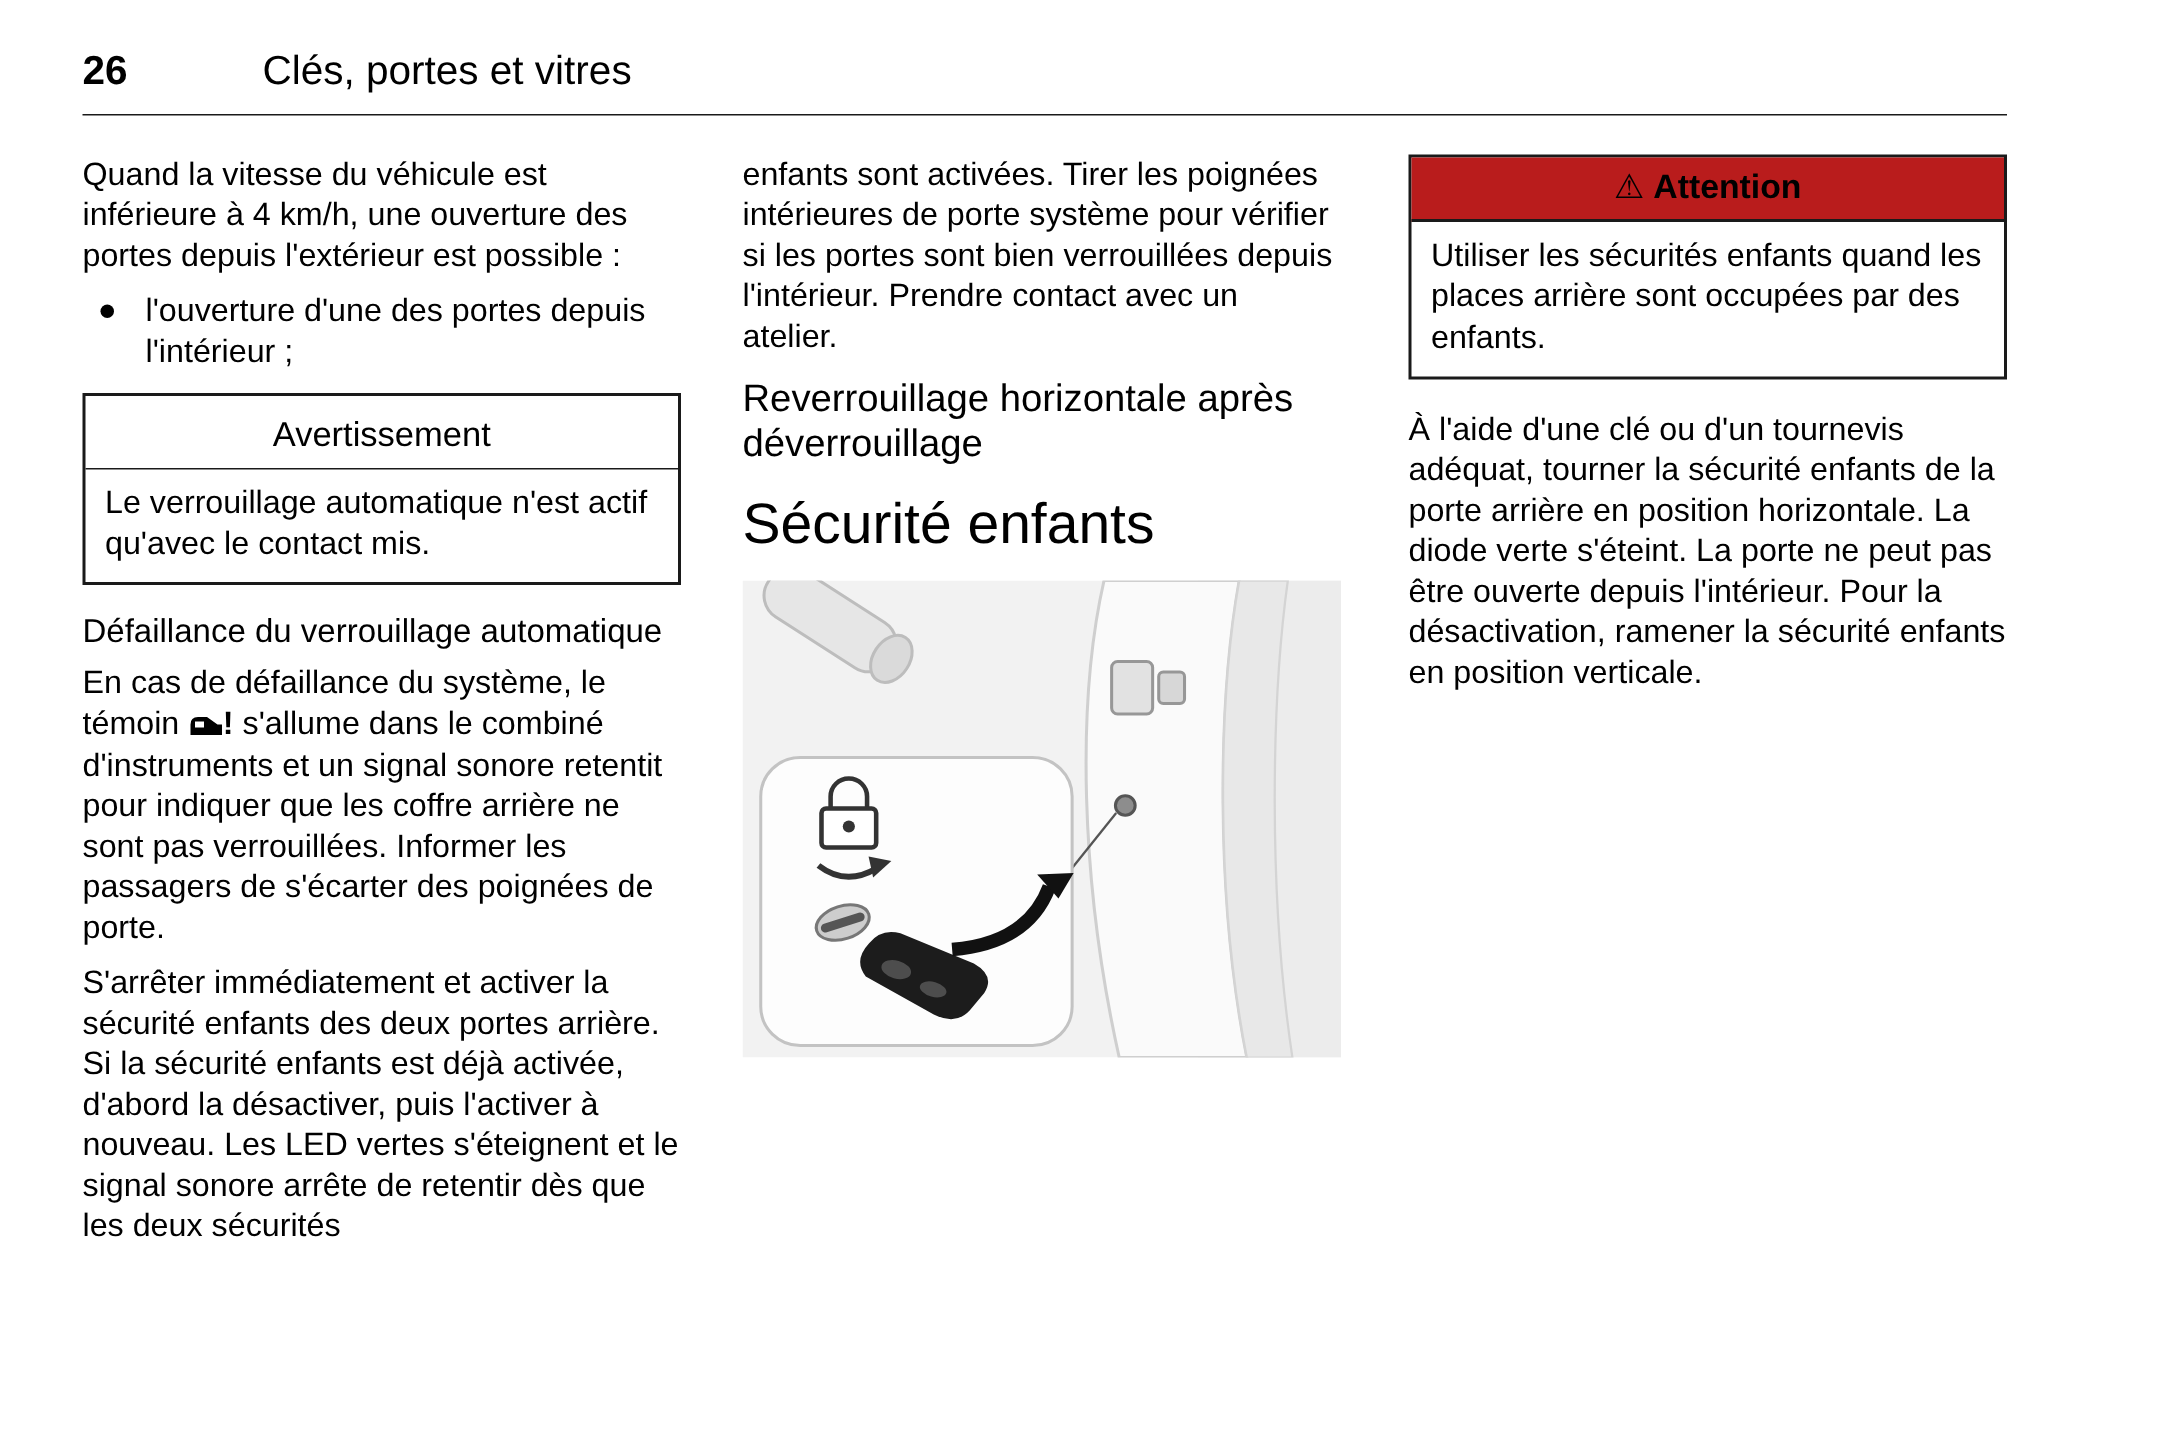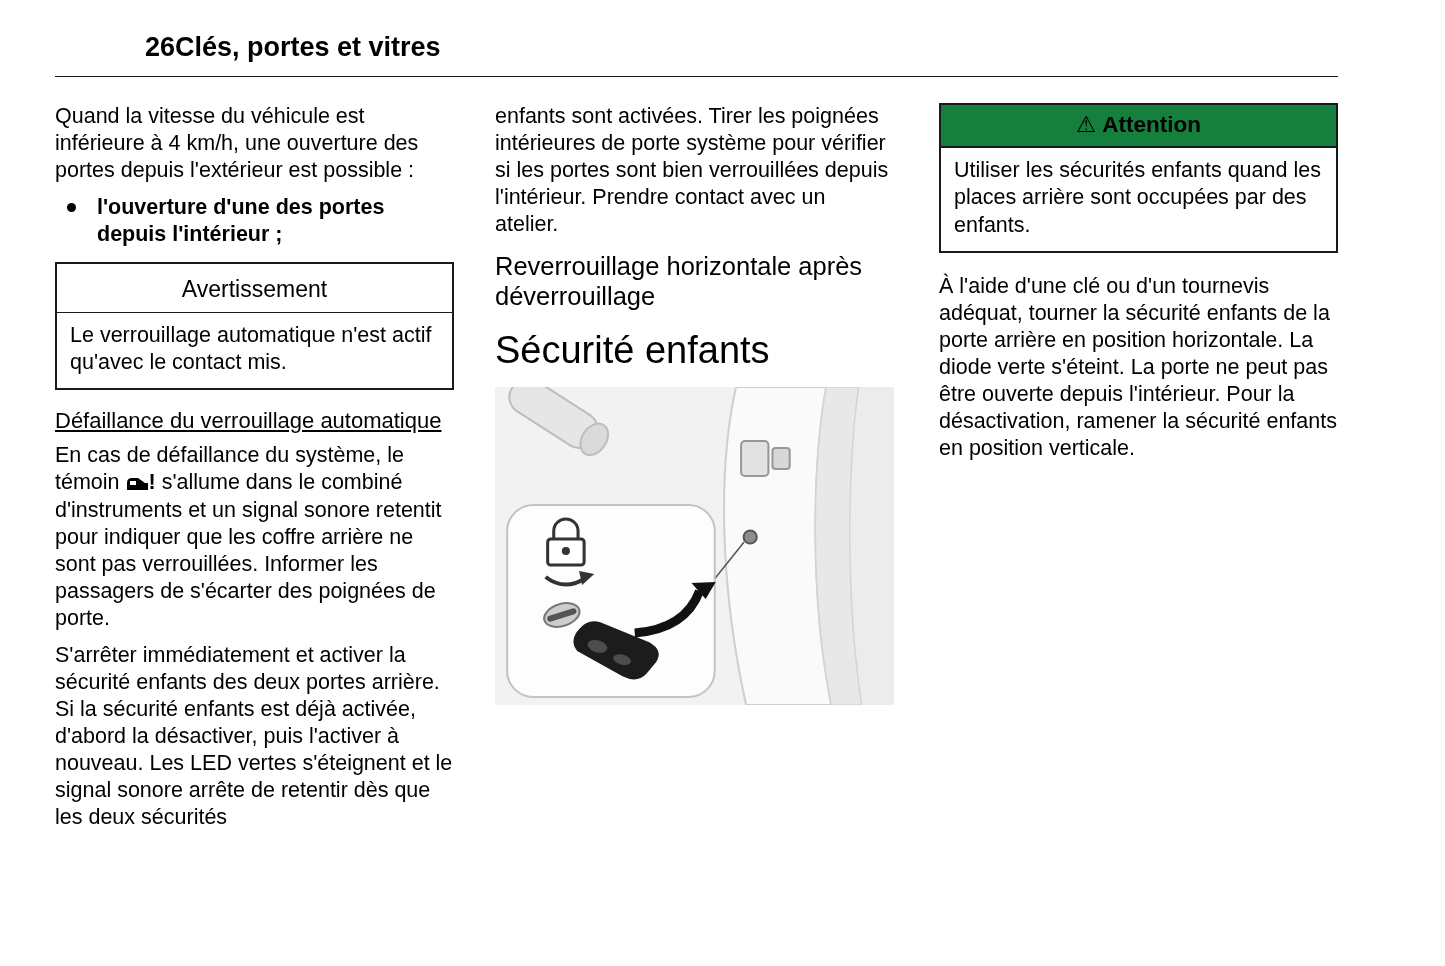--- a/index.html
+++ b/index.html
@@ -7,58 +7,57 @@
   body {
     width:1445px; height:966px; overflow:hidden;
     color:#000; font-family:"Liberation Sans", sans-serif;
     font-size:21.5px; line-height:1.26;
   }
   .page { padding-top:30px; }
   .header {
     display:flex; align-items:baseline;
     margin:0 107px 0 55px; padding-bottom:12px;
     border-bottom:1.5px solid #1a1a1a;
-    text-align:right;
   }
   .page-num { font-size:27px; font-weight:bold; width:120px; }
-  .chapter  { font-size:27px; font-weight:bold; }
+  .chapter  { font-size:27px; font-weight:normal; }
   .content {
     display:flex; align-items:flex-start;
     margin:0 107px 0 55px; padding-top:26px;
   }
   .col  { flex:1 1 0; min-width:0; }
   .col1 { padding-right:18px; }
   .col2 { padding:0 22px; }
   .col3 { padding-left:22px; }
   .vdiv { width:1px; background:#4a4a4a; }
 
   p.body { margin-bottom:10px; }
-  ul.bullets { list-style:none; margin:2px 0 14px 0;font-weight:bold; }
+  ul.bullets { list-style:none; margin:2px 0 14px 0; }
   ul.bullets li { position:relative; padding-left:42px; margin-bottom:7px; }
   ul.bullets li::before {
     content:""; position:absolute; left:12px; top:9px;
     width:9px; height:9px; border-radius:50%; background:#000;
   }
 
   .warnbox { border:2px solid #1a1a1a; margin:6px 0 18px 0; }
   .warnbox-title {
     text-align:center; font-size:23px; padding:11px 0 8px;
     border-bottom:1.5px solid #1a1a1a;
   }
   .warnbox-body { padding:9px 13px 11px; }
 
   .attnbox { border:2px solid #1a1a1a; margin-bottom:20px; }
   .attnbox-title {
-    background:#15803d; text-align:center; font-weight:bold;
+    background:#b91c1c; text-align:center; font-weight:bold;
     font-size:22.5px; padding:6px 0 7px; border-bottom:2px solid #1a1a1a;
   }
   .attnbox-title .tri { font-weight:normal; margin-right:6px; }
   .attnbox-body { padding:9px 13px 12px; }
 
-  .subhead { font-size:22px; line-height:1.22; margin:12px 0 8px;text-decoration:underline; }
+  .subhead { font-size:22px; line-height:1.22; margin:12px 0 8px; }
   .h2 { font-size:25.5px; line-height:1.17; margin:14px 0 13px; }
   .h1 { font-size:38px; line-height:1.1; margin:18px 0 15px; }
 
   .figure { width:100%; height:318px; margin-top:4px; }
   .figure svg { display:block; width:100%; height:100%; }
 
   .inline-icon { display:inline-block; }
   .inline-icon svg { vertical-align:-3px; }
   .excl { font-weight:bold; }
 </style>

